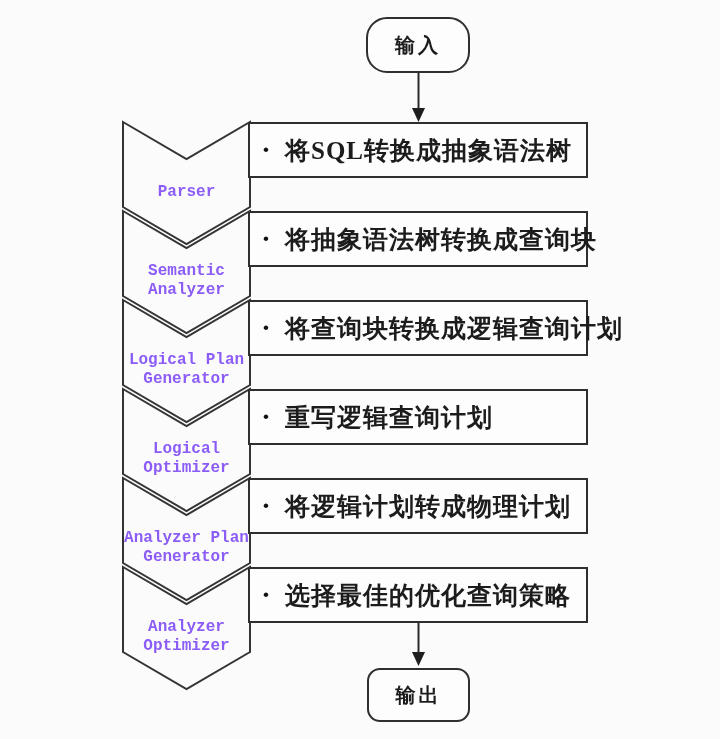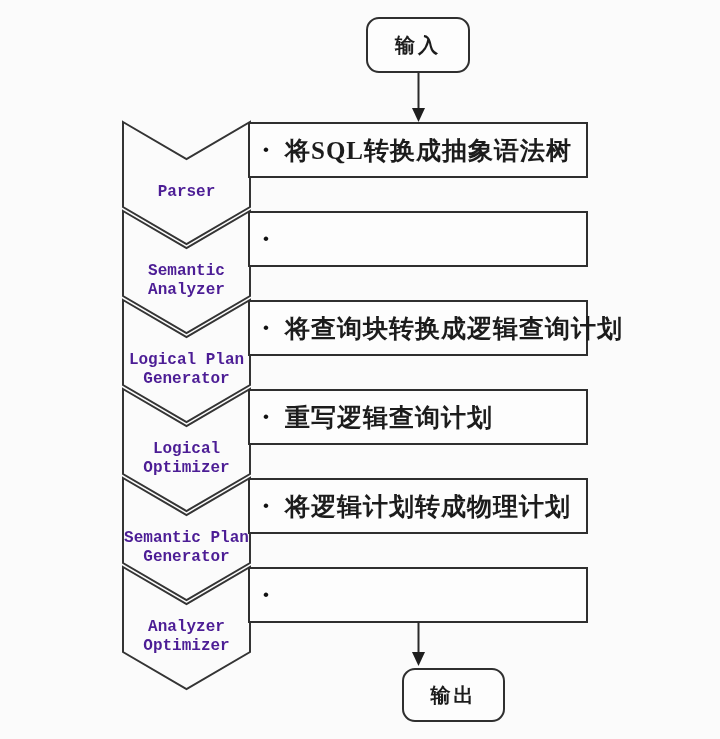--- a/index.html
+++ b/index.html
@@ -14,38 +14,38 @@
   
   .terminal{
     position:absolute;width:104px;height:56px;
     border:2px solid #2f2f2f;border-radius:13px;
     background:#fdfdfd;box-sizing:border-box;
     display:flex;align-items:center;justify-content:center;
     font-size:20px;font-weight:600;color:#1c1c1c;
     letter-spacing:3px;
     font-family:"Liberation Serif","DejaVu Serif",serif;
   }
-  #terminal-input{left:366px;top:17px;}
-  #terminal-output{left:367px;top:668px;width:103px;height:54px;margin-left:35px;}
+  #terminal-input{left:366px;top:17px;border-radius:21px;}
+  #terminal-output{left:367px;top:668px;width:103px;height:54px;}
 
   
   .arrow{position:absolute;}
   .arrow line{stroke:#2a2a2a;stroke-width:2;}
   .arrow polygon{fill:#1e1e1e;}
 
   
   .stage{position:absolute;left:0;width:720px;height:127px;}
   .chevron-svg{position:absolute;left:121px;top:0;}
   .chevron-svg polygon{fill:none;stroke:#343434;stroke-width:2;stroke-linejoin:miter;}
   .chev-label{
     position:absolute;left:121px;top:40px;width:131px;height:64px;
     display:flex;align-items:center;justify-content:center;
     text-align:center;white-space:pre-line;
     font-family:"Liberation Mono","DejaVu Sans Mono",monospace;
-    font-size:16px;font-weight:600;color:#4c1d95;line-height:19px;
+    font-size:16px;font-weight:600;color:#8b5cf6;line-height:19px;
   }
   .desc-box{
     position:absolute;left:248px;top:2px;width:340px;height:56px;
     border:2px solid #2f2f2f;background:#fdfdfd;box-sizing:border-box;
     display:flex;align-items:center;padding-left:13px;
   }
   .bullet{
     font-size:17px;color:#111;line-height:1;width:22px;flex:0 0 22px;
     transform:translateY(-1px);
   }
@@ -79,20 +79,21 @@
   </div>
 
   <div class="stage" style="top:209px;">
     <svg class="chevron-svg" width="131" height="126" viewBox="0 0 131 126">
       <polygon points="2,2 65.5,39 129,2 129,87 65.5,124 2,87"></polygon>
     </svg>
     <div class="chev-label">Semantic
 Analyzer</div>
     <div class="desc-box">
       <span class="bullet">•</span>
+      <span class="desc-text">将抽象语法树转换成查询块</span>
     </div>
   </div>
 
   <div class="stage" style="top:298px;">
     <svg class="chevron-svg" width="131" height="126" viewBox="0 0 131 126">
       <polygon points="2,2 65.5,39 129,2 129,87 65.5,124 2,87"></polygon>
     </svg>
     <div class="chev-label">Logical Plan
 Generator</div>
     <div class="desc-box">
@@ -110,36 +111,37 @@
     <div class="desc-box">
       <span class="bullet">•</span>
       <span class="desc-text">重写逻辑查询计划</span>
     </div>
   </div>
 
   <div class="stage" style="top:476px;">
     <svg class="chevron-svg" width="131" height="126" viewBox="0 0 131 126">
       <polygon points="2,2 65.5,39 129,2 129,87 65.5,124 2,87"></polygon>
     </svg>
-    <div class="chev-label">Semantic Plan
+    <div class="chev-label">Analyzer Plan
 Generator</div>
     <div class="desc-box">
       <span class="bullet">•</span>
       <span class="desc-text">将逻辑计划转成物理计划</span>
     </div>
   </div>
 
   <div class="stage" style="top:565px;">
     <svg class="chevron-svg" width="131" height="126" viewBox="0 0 131 126">
       <polygon points="2,2 65.5,39 129,2 129,87 65.5,124 2,87"></polygon>
     </svg>
     <div class="chev-label">Analyzer
 Optimizer</div>
     <div class="desc-box">
       <span class="bullet">•</span>
+      <span class="desc-text">选择最佳的优化查询策略</span>
     </div>
   </div>
 
   <svg class="arrow" style="left:410px;top:622px;" width="18" height="45">
     <line x1="8.5" y1="0" x2="8.5" y2="31"></line>
     <polygon points="2,30 15,30 8.5,44"></polygon>
   </svg>
 
   <div class="terminal" id="terminal-output">输出</div>
 

